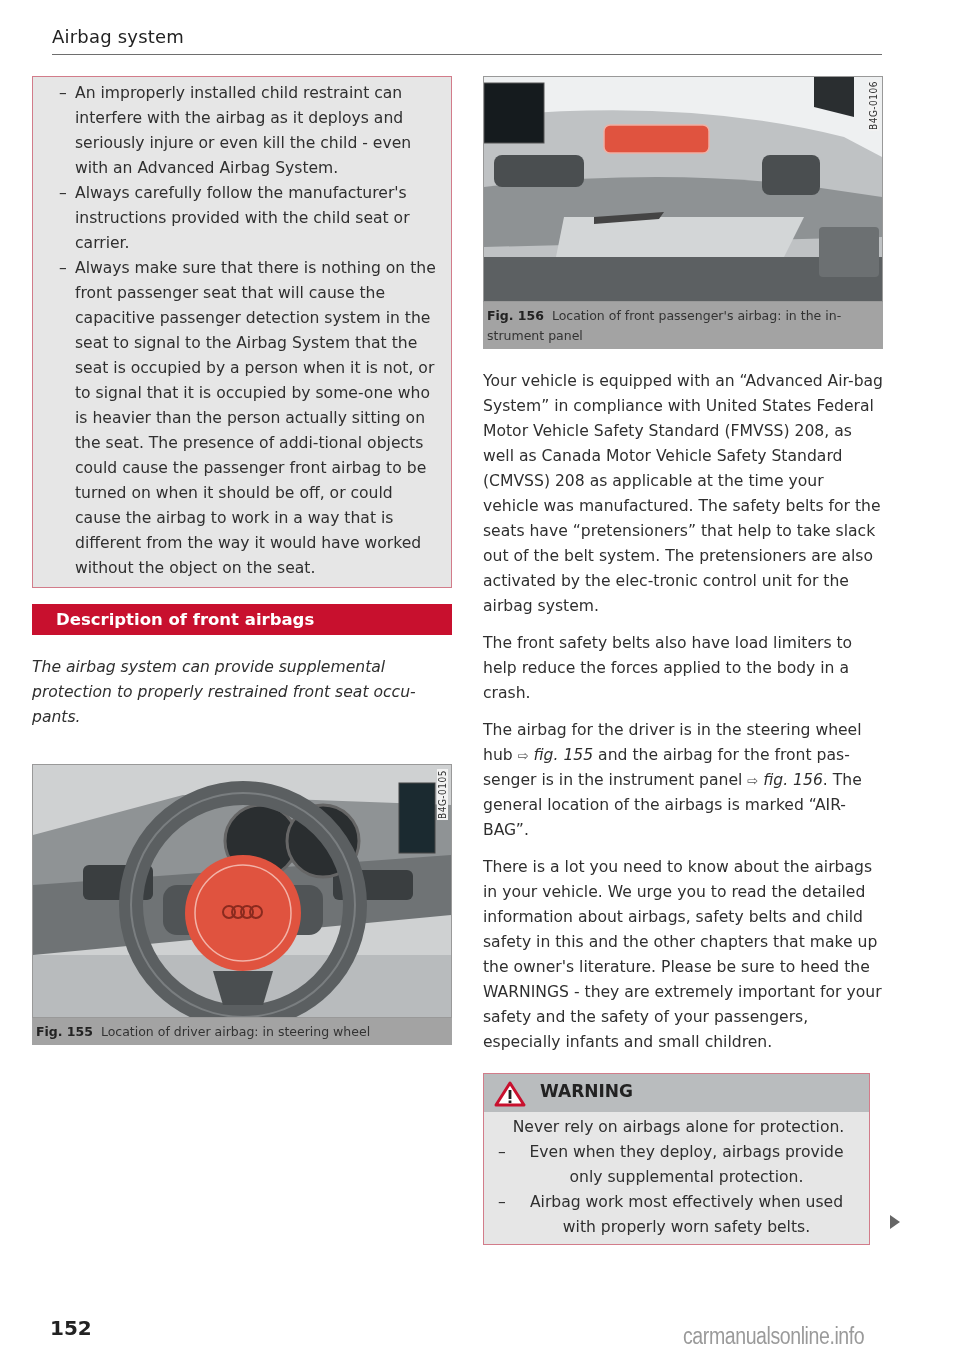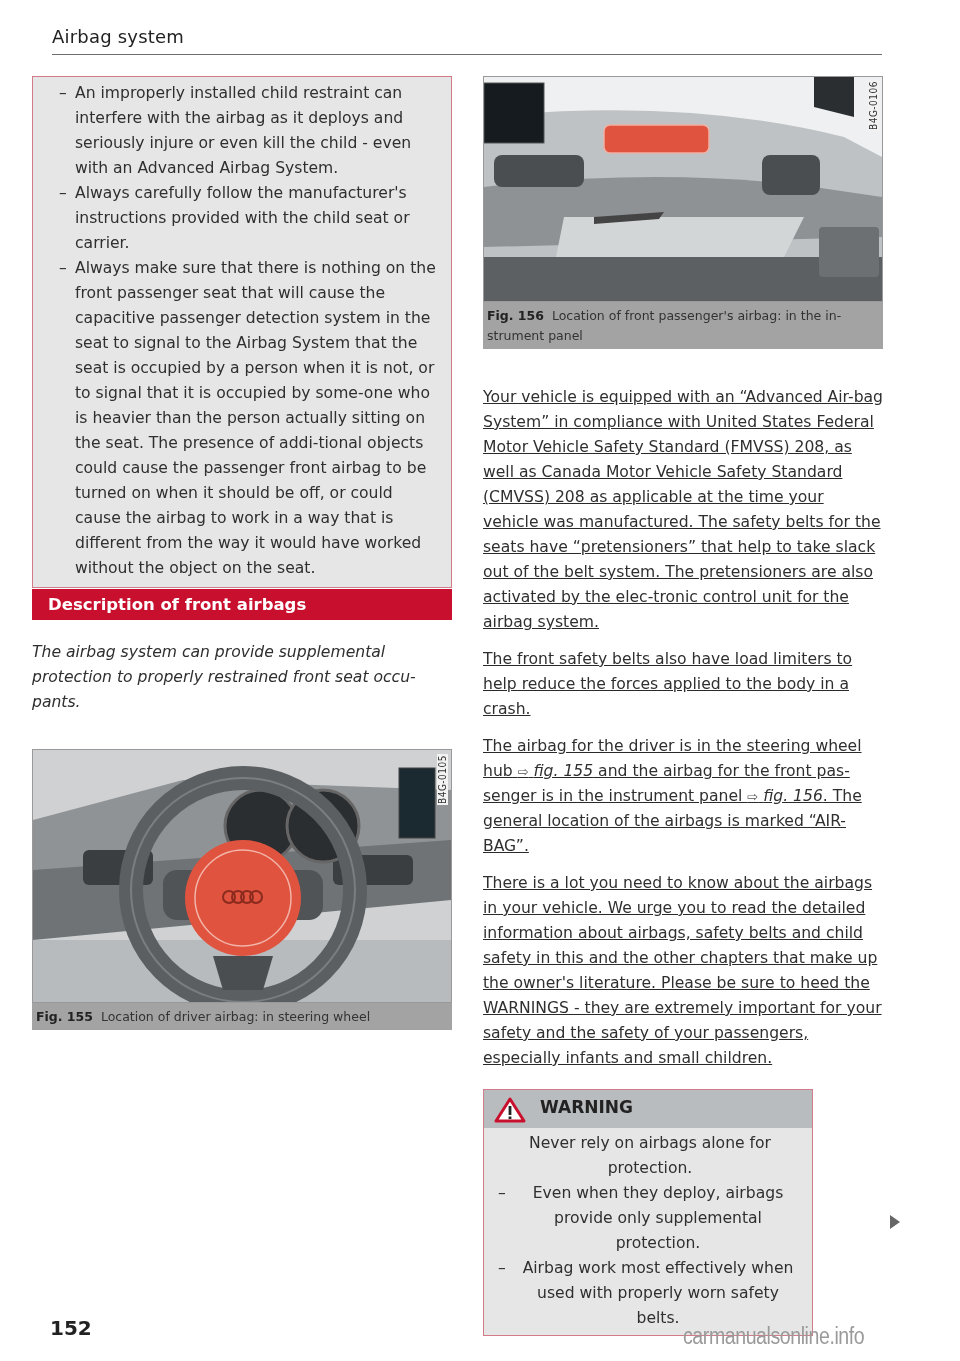--- a/index.html
+++ b/index.html
@@ -29,40 +29,40 @@
     background: #e6e6e6; border: 1.5px solid #d27c8a;
     padding: 4px 12px 6px 26px; box-sizing: border-box; width: 420px;
   }
   .bullet { position: relative; padding-left: 16px; }
   .bullet .dash { position: absolute; left: 0; top: 0; }
 
   .section-title {
     margin-top: 14px; font-weight: bold; font-size: 24px; color: #1f1f1f; letter-spacing: 0.3px;
   }
   .subsection-bar {
-    margin-top: 1px; background: #c8102e; color: #fff; height: 31px;
-    font-size: 16.5px; font-weight: bold; line-height: 31px; padding-left: 16px;
+    margin-top: 16px; background: #c8102e; color: #fff; height: 31px;
+    font-size: 16.5px; font-weight: bold; line-height: 31px; padding-left: 24px;
   }
   .lead { margin-top: 20px; font-style: italic; }
 
   .figure { position: relative; background: #a3a3a3; }
   .figure .img { position: relative; overflow: hidden; border: 1px solid #999; background: #d8d8d8; }
   .figure .code {
     position: absolute; font-family: "DejaVu Sans Condensed", "DejaVu Sans", sans-serif;
     font-size: 10px; color: #333; background: #f2f2f2; padding: 1px 0;
     writing-mode: vertical-rl; transform: rotate(180deg); letter-spacing: 0.5px;
   }
   .figure .caption { font-size: 12.5px; line-height: 20px; color: #333; padding: 4px 4px 3px 4px; }
   .figure .caption b { font-weight: bold; color: #222; }
 
   .para { margin-bottom: 12px; }
   .ref-arrow { color: #555; font-size: 13px; }
   .ref-italic { font-style: italic; }
 
-  .warning2 { border: 1.5px solid #d27c8a; background: #e6e6e6; width: 330px; box-sizing: border-box; }
+  .warning2 { border: 1.5px solid #d27c8a; background: #e6e6e6; width: 387px; box-sizing: border-box; }
   .warning2 .head {
     background: #b9bcbe; height: 38px; position: relative;
   }
   .warning2 .head .tri { position: absolute; left: 10px; top: 7px; }
   .warning2 .head .label {
     position: absolute; left: 56px; top: 7px; font-weight: bold; font-size: 17px; color: #222;
   }
   .warning2 .body { padding: 3px 10px 4px 14px; text-align: center; }
 
   .continue-arrow { position: absolute; left: 890px; top: 1215px; width: 0; height: 0;
@@ -152,21 +152,21 @@
         <rect x="335" y="150" width="60" height="50" rx="4" fill="#6c7072"></rect>
       </svg>
       <span class="code" style="right:3px; top:3px;">B4G-0106</span>
     </div>
     <div class="caption">
       <b>Fig. 156</b>&nbsp;
       <span>Location of front passenger's airbag: in the in-strument panel</span>
     </div>
   </div>
 
-  <div style="margin-top:36px;text-decoration:underline;">
+  <div style="margin-top:20px;">
     <div class="para txt">Your vehicle is equipped with an “Advanced Air-bag System” in compliance with United States Federal Motor Vehicle Safety Standard (FMVSS) 208, as well as Canada Motor Vehicle Safety Standard (CMVSS) 208 as applicable at the time your vehicle was manufactured. The safety belts for the seats have “pretensioners” that help to take slack out of the belt system. The pretensioners are also activated by the elec-tronic control unit for the airbag system.</div>
     <div class="para txt">The front safety belts also have load limiters to help reduce the forces applied to the body in a crash.</div>
     <div class="para txt">
       <span>The airbag for the driver is in the steering wheel hub </span><span class="ref-arrow">⇨</span>
       <span class="ref-italic">fig. 155</span><span> and the airbag for the front pas-senger is in the instrument panel </span><span class="ref-arrow">⇨</span>
       <span class="ref-italic">fig. 156</span><span>. The general location of the airbags is marked “AIR-BAG”.</span>
     </div>
     <div class="para txt">There is a lot you need to know about the airbags in your vehicle. We urge you to read the detailed information about airbags, safety belts and child safety in this and the other chapters that make up the owner's literature. Please be sure to heed the WARNINGS - they are extremely important for your safety and the safety of your passengers, especially infants and small children.</div>
   </div>
 

